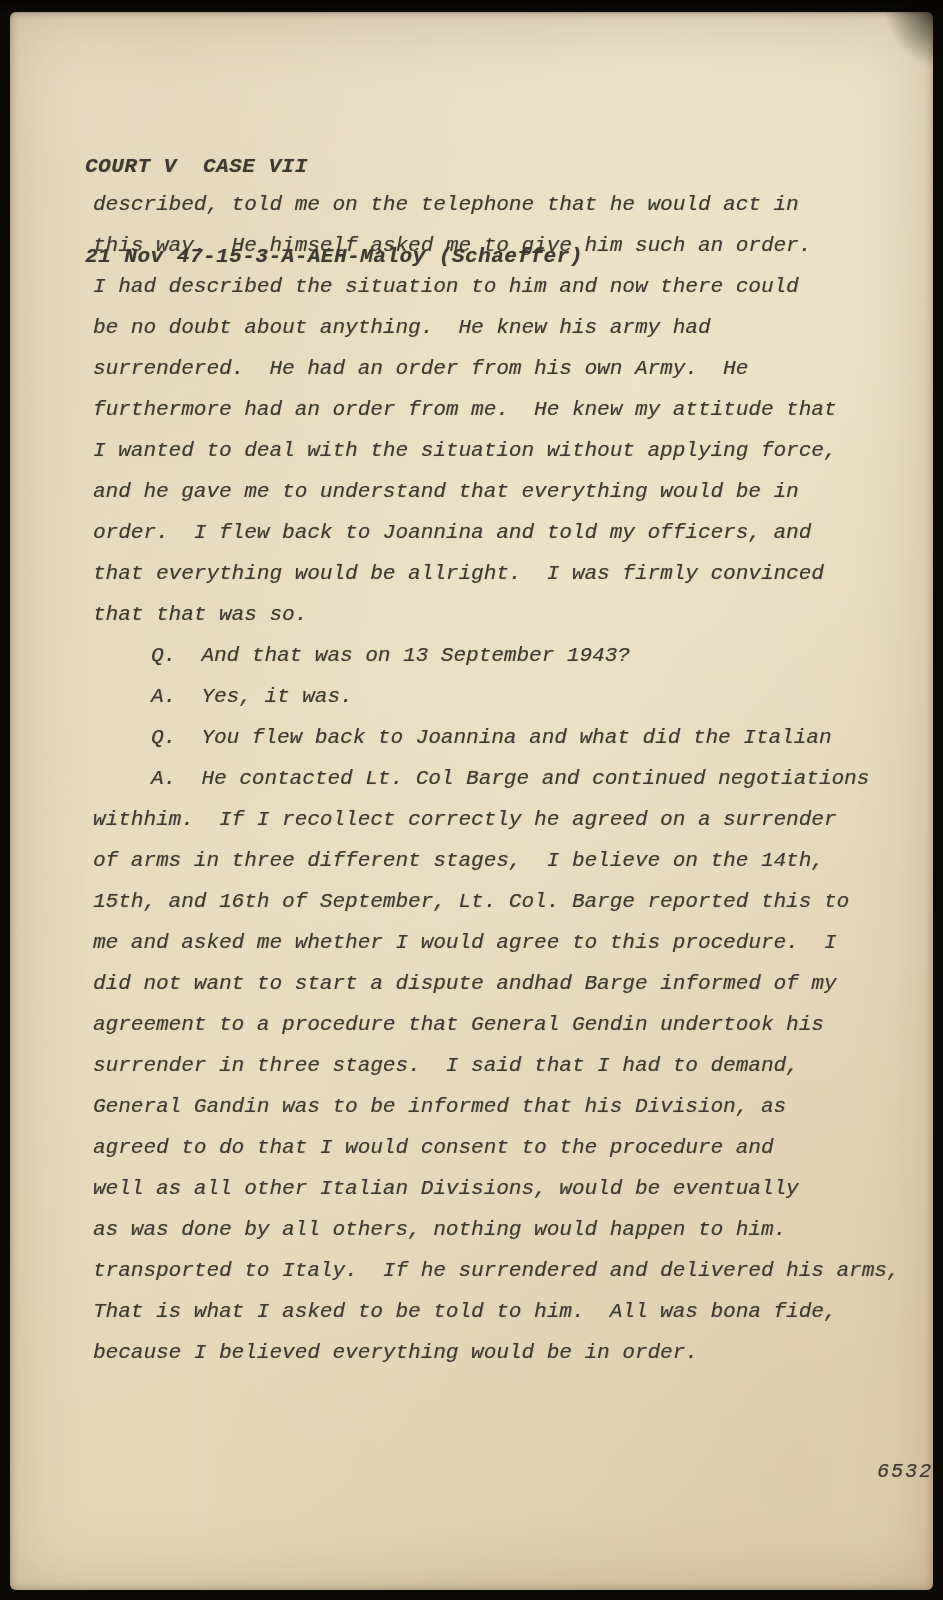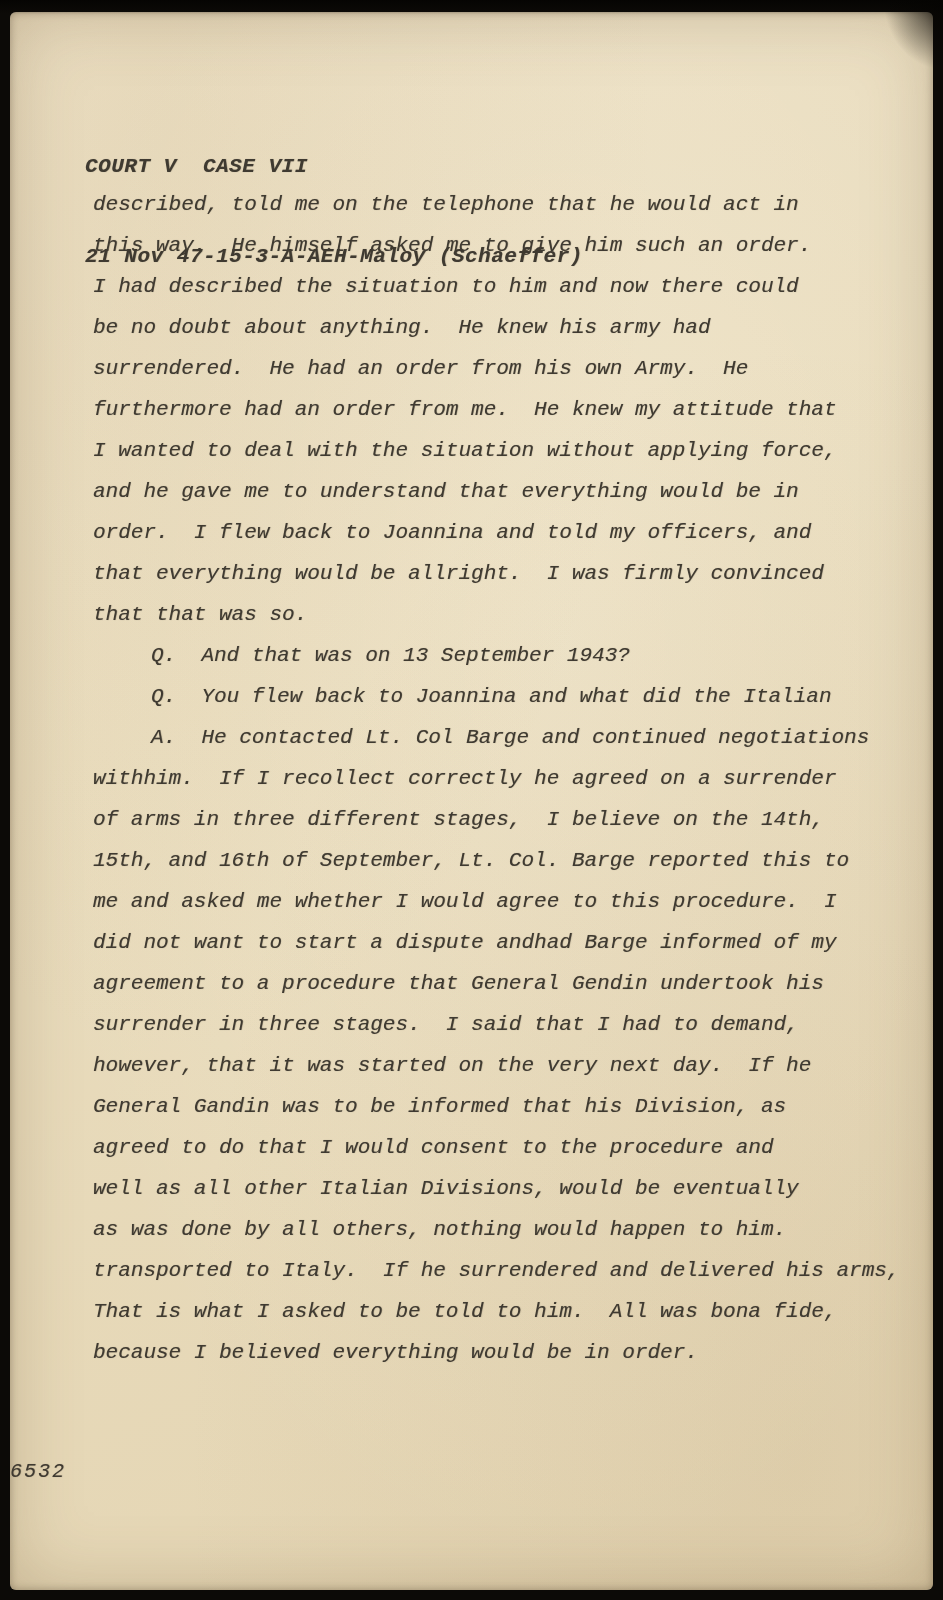--- a/index.html
+++ b/index.html
@@ -60,21 +60,21 @@
     height: 41px;
   }
   .line.indent {
     padding-left: 58px;
   }
   .page-number {
     position: absolute;
     left: 0;
     right: 0;
     top: 1448px;
-    text-align: left;
+    text-align: right;
     font-size: 20px;
     letter-spacing: 2px;
   }
   
   .edge-shade-top {
     position: absolute;
     left: 0; right: 0; top: 0;
     height: 14px;
     background: linear-gradient(180deg, rgba(5,4,2,0.9), rgba(5,4,2,0));
     pointer-events: none;
@@ -103,30 +103,30 @@
       <div class="line">I had described the situation to him and now there could</div>
       <div class="line">be no doubt about anything.  He knew his army had</div>
       <div class="line">surrendered.  He had an order from his own Army.  He</div>
       <div class="line">furthermore had an order from me.  He knew my attitude that</div>
       <div class="line">I wanted to deal with the situation without applying force,</div>
       <div class="line">and he gave me to understand that everything would be in</div>
       <div class="line">order.  I flew back to Joannina and told my officers, and</div>
       <div class="line">that everything would be allright.  I was firmly convinced</div>
       <div class="line">that that was so.</div>
       <div class="line indent">Q.  And that was on 13 September 1943?</div>
+      <div class="line indent">A.  Yes, it was.</div>
       <div class="line indent">Q.  You flew back to Joannina and what did the Italian</div>
       <div class="line indent">A.  He contacted Lt. Col Barge and continued negotiations</div>
       <div class="line">withhim.  If I recollect correctly he agreed on a surrender</div>
       <div class="line">of arms in three different stages,  I believe on the 14th,</div>
       <div class="line">15th, and 16th of September, Lt. Col. Barge reported this to</div>
       <div class="line">me and asked me whether I would agree to this procedure.  I</div>
       <div class="line">did not want to start a dispute andhad Barge informed of my</div>
       <div class="line">agreement to a procedure that General Gendin undertook his</div>
       <div class="line">surrender in three stages.  I said that I had to demand,</div>
-      <div class="line">however, that it was started on the very next day.  If he</div>
       <div class="line">General Gandin was to be informed that his Division, as</div>
       <div class="line">agreed to do that I would consent to the procedure and</div>
       <div class="line">well as all other Italian Divisions, would be eventually</div>
       <div class="line">as was done by all others, nothing would happen to him.</div>
       <div class="line">transported to Italy.  If he surrendered and delivered his arms,</div>
       <div class="line">That is what I asked to be told to him.  All was bona fide,</div>
       <div class="line">because I believed everything would be in order.</div>
     </div>
 
   <div class="page-number ink">6532</div>

